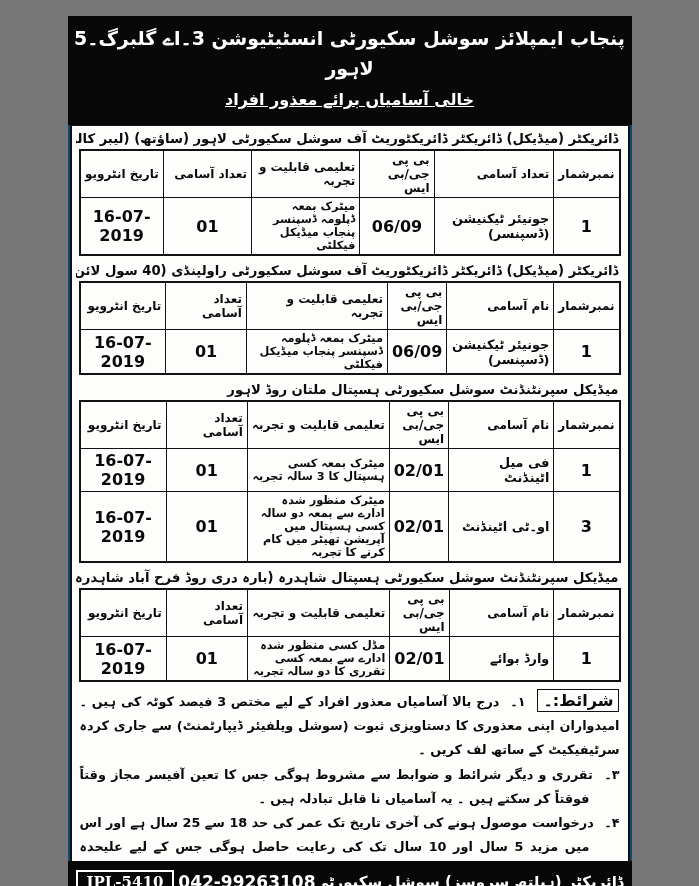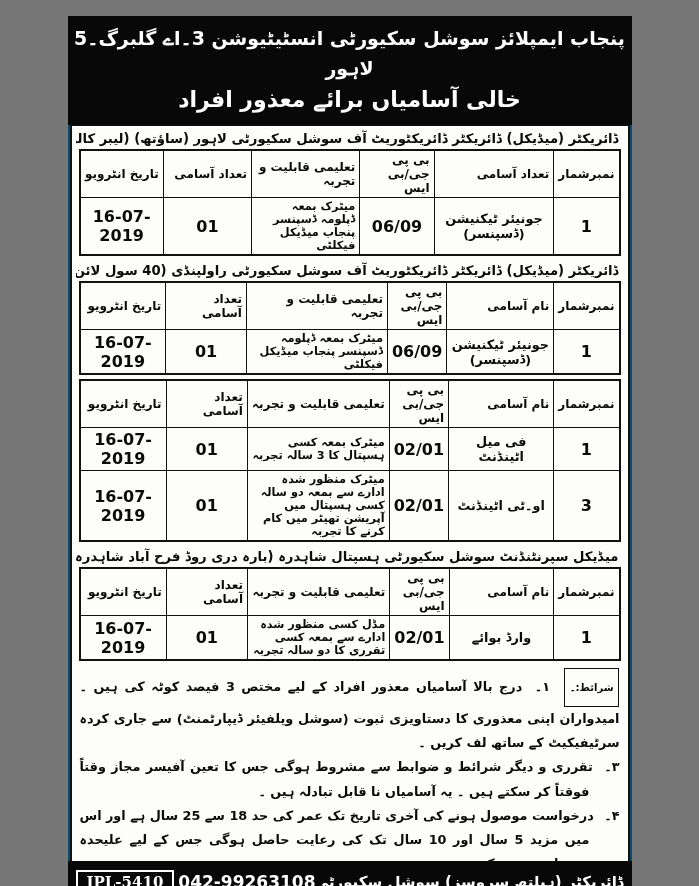--- a/index.html
+++ b/index.html
@@ -15,21 +15,21 @@
   }
   
   .banner {
     background: #080808;
     color: #fff;
     text-align: center;
     padding: 7px 4px 8px 4px;
     direction: rtl;
   }
   .banner-title   { font-size: 19px; font-weight: 700; line-height: 30px; letter-spacing: .3px; }
-  .banner-subtitle{ font-size: 22px; font-weight: 800; line-height: 34px; }
+  .banner-subtitle{ font-size: 16px; font-weight: 800; line-height: 34px; text-decoration: underline; }
   
   .frame {
     direction: rtl;
     margin: 0 2px;
     border: 2px solid #111;
     border-top: 1px solid #111;
     padding: 2px 4px 0 4px;
     height: 759px;
     overflow: hidden;
     background: #fdfdfb;
@@ -55,44 +55,44 @@
   .vtable th, .vtable td {
     border: 1.6px solid #111;
     padding: 2px 4px;
     vertical-align: middle;
   }
   .vtable th {
     font-size: 12px; font-weight: 800;
     height: 26px; text-align: right;
   }
   .vtable td { height: 32px; }
-  .cell-urdu { font-size: 12.8px; font-weight: 700; text-align: center; }
+  .cell-urdu { font-size: 12.8px; font-weight: 700; text-align: right; }
   .cell-qual { font-size: 11.3px; font-weight: 700; text-align: right; padding: 2px 5px; }
   .cell-num  {
     font-size: 16px; font-weight: 800; text-align: center;
     direction: ltr; font-family: "DejaVu Sans", sans-serif;
   }
   
   .t-wide .c0{width:9%} .t-wide .c1{width:23%} .t-wide .c2{width:14%} .t-wide .c3{width:21%} .t-wide .c4{width:17%} .t-wide .c5{width:16%}
   .t-std  .c0{width:9%} .t-std  .c1{width:21%} .t-std  .c2{width:8%}  .t-std  .c3{width:29%} .t-std  .c4{width:16%} .t-std  .c5{width:17%}
   
   .conditions { padding: 3px 4px 0 4px; }
   .cond-item {
     font-size: 12.8px; font-weight: 700;
     line-height: 24.2px;
     text-align: justify;
     padding-right: 30px; text-indent: -30px;
   }
   .cond-item.first { padding-right: 0; text-indent: 0; }
   .cond-label {
     display: inline-block;
     border: 1.6px solid #111;
-    padding: 8px 5px;
+    padding: 0 5px;
     margin-left: 7px;
-    font-size: 10px; font-weight: 800;
+    font-size: 16px; font-weight: 800;
     line-height: 21px;
   }
   .cond-num { font-weight: 800; margin-left: 6px; }
   
   .footer {
     position: absolute; left: 0; right: 0; bottom: 0;
     height: 41px;
     background: #080808; color: #fff;
     display: flex; align-items: center;
     padding: 0 8px;
@@ -168,20 +168,21 @@
         <td class="cell-num">1</td>
         <td class="cell-urdu">جونیئر ٹیکنیشن (ڈسپنسر)</td>
         <td class="cell-num">06/09</td>
         <td class="cell-qual">میٹرک بمعہ ڈپلومہ ڈسپنسر پنجاب میڈیکل فیکلٹی</td>
         <td class="cell-num">01</td>
         <td class="cell-num">16-07-2019</td>
       </tr>
     </tbody>
       </table>
 
+    <div class="section-heading">میڈیکل سپرنٹنڈنٹ سوشل سکیورٹی ہسپتال ملتان روڈ لاہور</div>
     <table class="vtable t-std">
       <tbody>
           <tr>
         <th class="c0">نمبرشمار</th>
         <th class="c1">نام آسامی</th>
         <th class="c2">بی پی جی/بی ایس</th>
         <th class="c3">تعلیمی قابلیت و تجربہ</th>
         <th class="c4">تعداد آسامی</th>
         <th class="c5">تاریخ انٹرویو</th>
       </tr>

